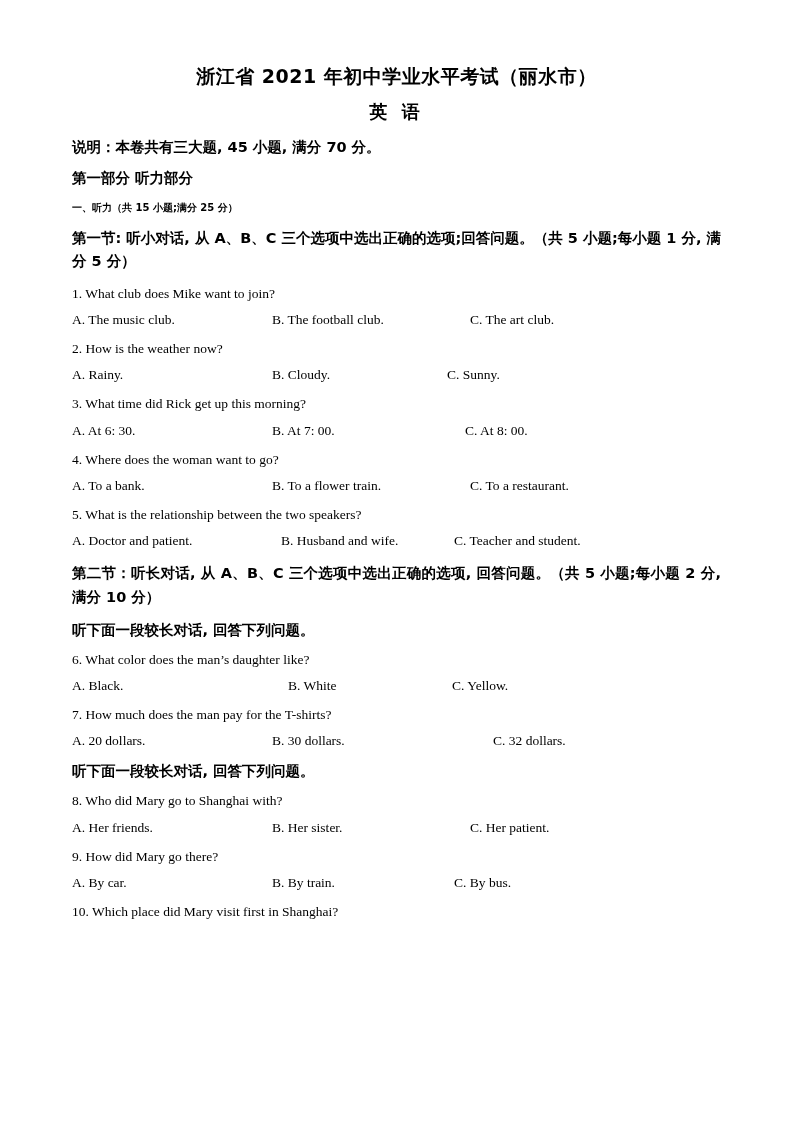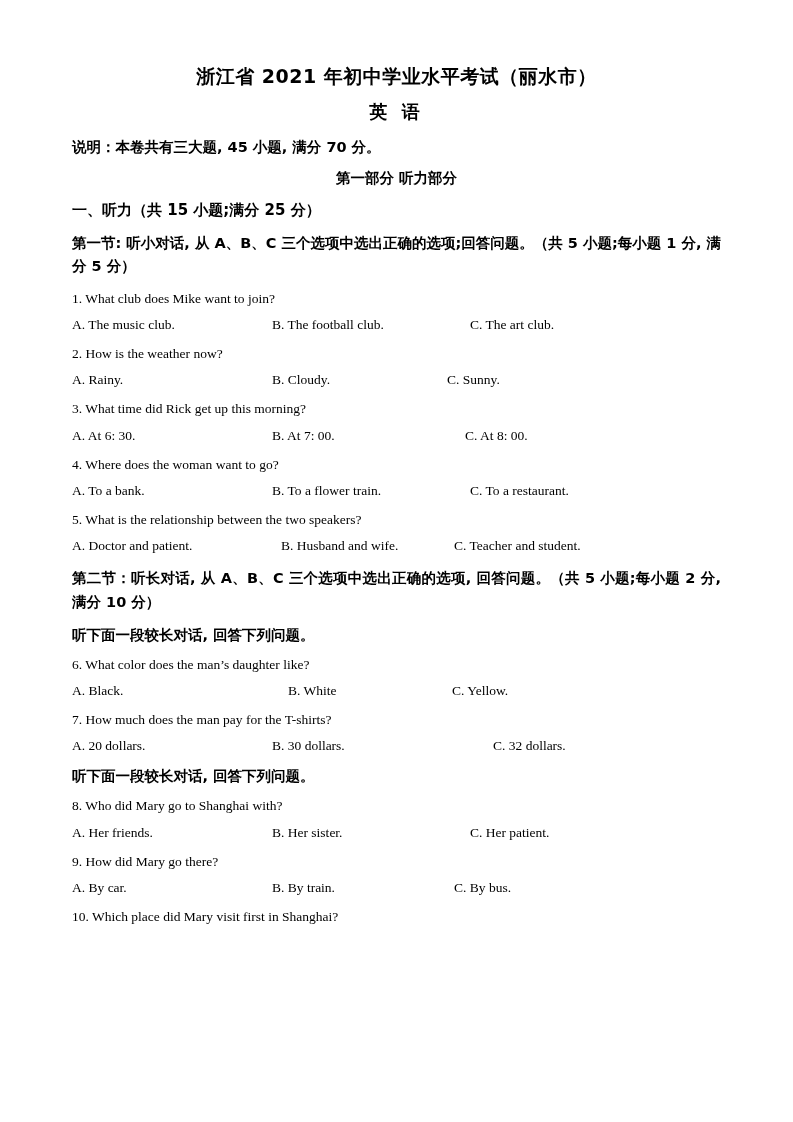--- a/index.html
+++ b/index.html
@@ -37,30 +37,29 @@
     margin: 10px 0 0 0;
     letter-spacing: 4px;
   }
   .note {
     font-family: "DejaVu Sans", "Liberation Sans", sans-serif;
     font-weight: bold;
     font-size: 14.5px;
     margin: 14px 0 0 0;
   }
   .part-head {
-    text-align: center;
     font-family: "DejaVu Sans", "Liberation Sans", sans-serif;
     font-weight: bold;
     font-size: 14.5px;
     margin: 12px 0 0 0;
   }
   .section-head {
     font-family: "DejaVu Sans", "Liberation Sans", sans-serif;
     font-weight: bold;
-    font-size: 15px;
+    font-size: 10px;
     margin: 13px 0 0 0;
   }
   .sub-head {
     font-family: "DejaVu Sans", "Liberation Sans", sans-serif;
     font-weight: bold;
     font-size: 14.5px;
     line-height: 1.62;
     margin: 12px 0 0 0;
     text-align: justify;
   }

